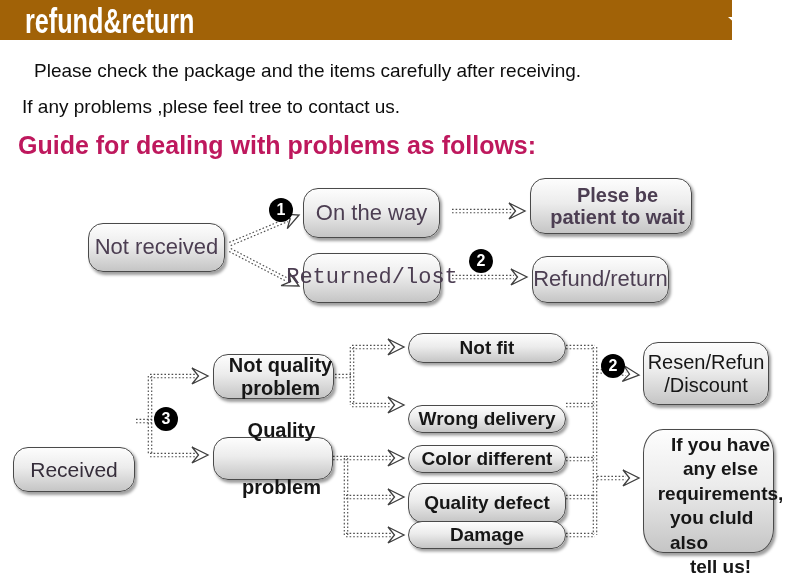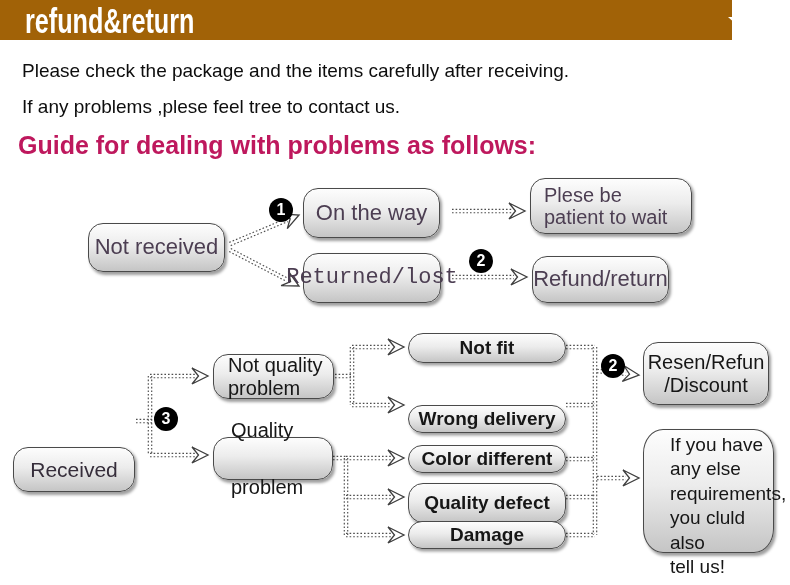--- a/index.html
+++ b/index.html
@@ -5,32 +5,32 @@
   html,body{margin:0;padding:0;background:#fff;}
   #canvas{position:relative;width:790px;height:585px;background:#ffffff;overflow:hidden;
           font-family:"Liberation Sans","DejaVu Sans",sans-serif;}
   
   #banner{position:absolute;left:0;top:0;width:732px;height:40px;background:#a16207;text-align:center;}
   #banner-title{position:absolute;left:25px;top:1px;color:#fff;font-size:35px;font-weight:bold;
           letter-spacing:0px;transform:scaleX(0.72);transform-origin:0 50%;white-space:nowrap;}
   #banner-arrow{position:absolute;left:722px;top:0;}
   
   .intro{position:absolute;left:22px;font-size:19px;color:#0d0d0d;}
-  #intro1{top:60px;}
+  #intro1{top:60px;margin-left:12px;}
   #intro2{top:96px;}
   #heading{position:absolute;left:18px;top:131px;font-size:25px;font-weight:bold;color:#be185d;}
   
   .box{position:absolute;box-sizing:border-box;border:1.5px solid #4a4a4a;border-radius:15px;
        background:linear-gradient(180deg,#fdfdfd 0%,#ececec 45%,#c5c5c5 100%);
        box-shadow:2px 2.5px 3px rgba(0,0,0,.38);
        display:flex;flex-direction:column;align-items:center;justify-content:center;
        line-height:1.12;white-space:nowrap;}
   .purple{color:#4c3e52;}
   .dark{color:#161616;}
-  .leftalign{align-items:flex-start;}
+  .leftalign{align-items:center;font-weight:bold;}
   .bold{font-weight:bold;}
   .badge{position:absolute;width:24px;height:24px;background:#000;color:#fff;border-radius:50%;
          font-size:16px;font-weight:bold;display:flex;align-items:center;justify-content:center;
          z-index:5;}
   #connectors{position:absolute;left:0;top:0;pointer-events:none;z-index:2;}
   .box{z-index:3;}
   #note-box{border-radius:20px/24px;line-height:24.4px;justify-content:flex-start;
             padding-top:3px;white-space:normal;}
 </style>
 </head>

